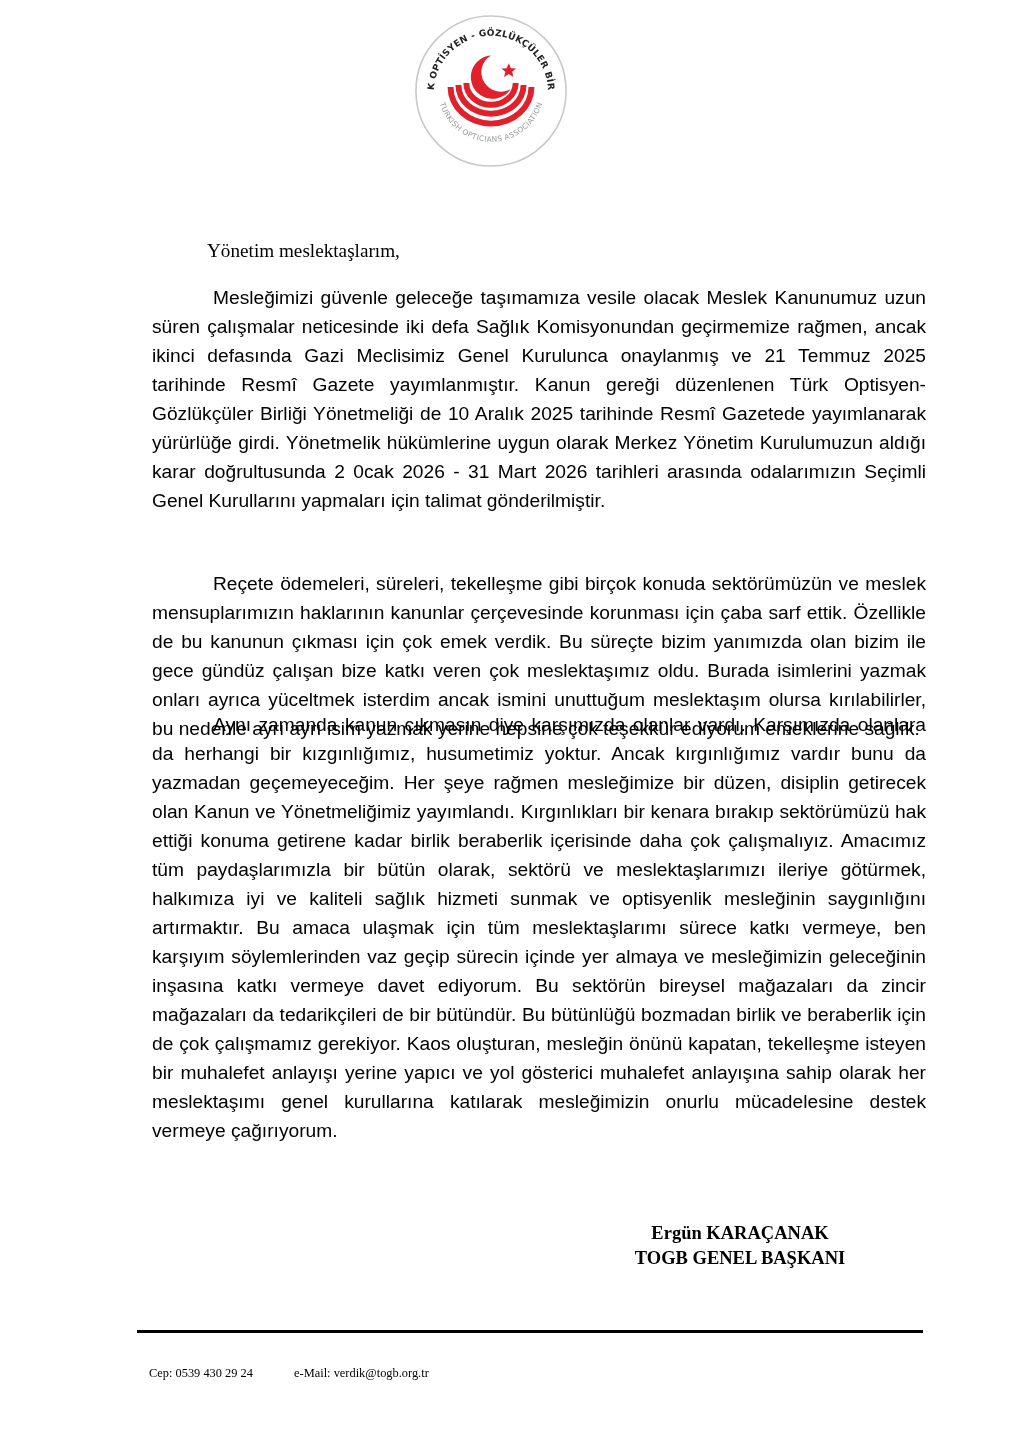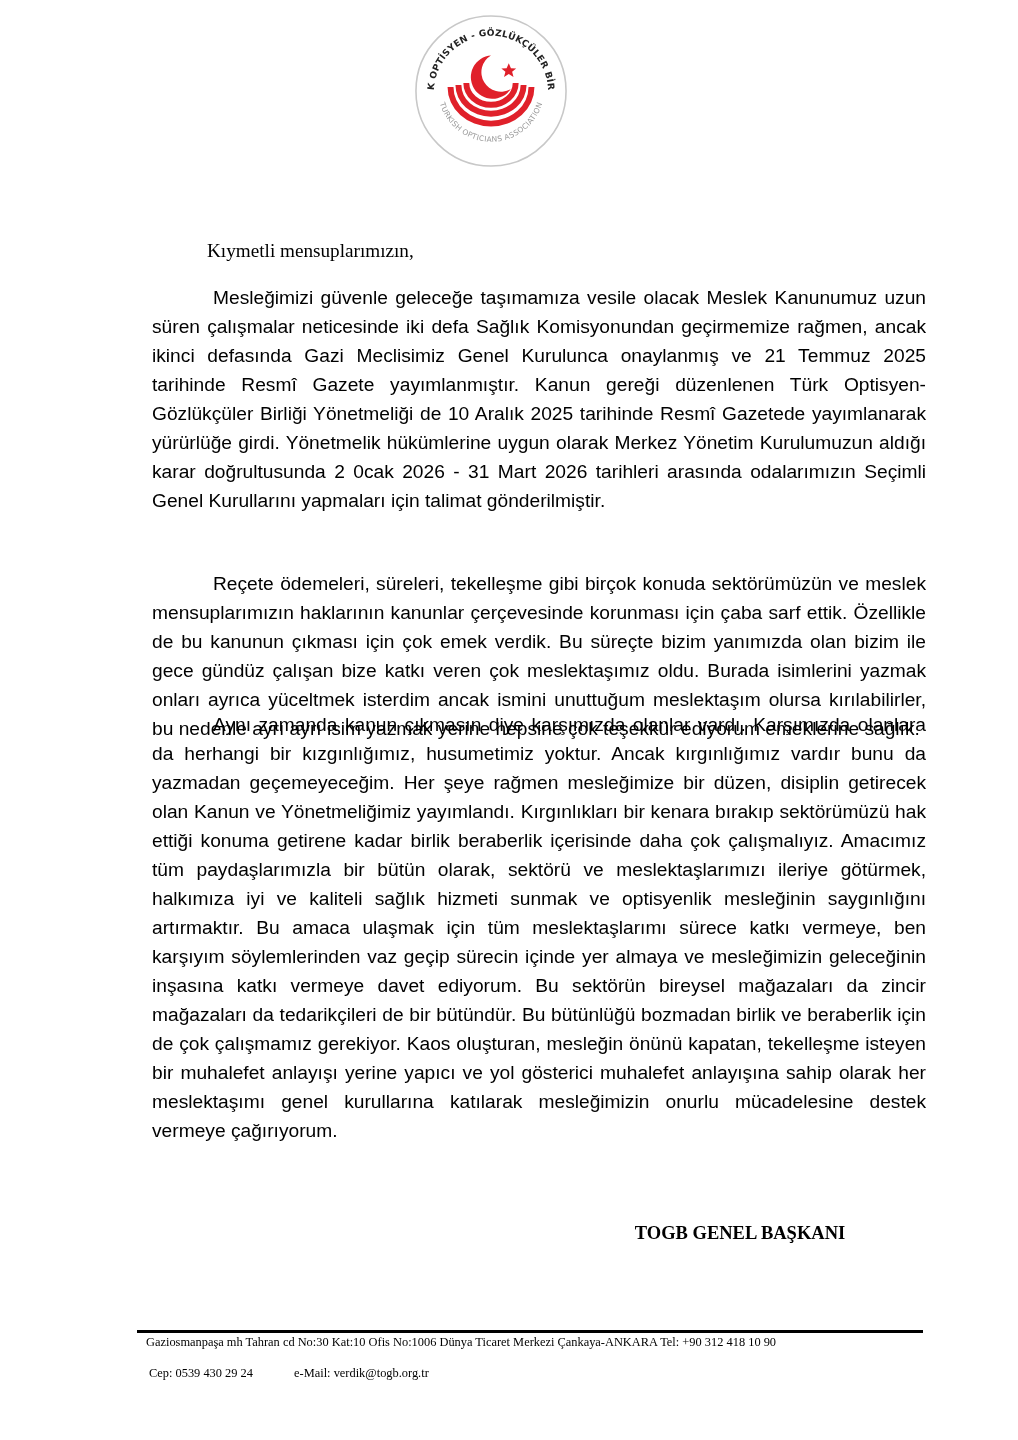--- a/index.html
+++ b/index.html
@@ -55,36 +55,36 @@
     <g>
       <path d="M 36 76 A 44 40 0 0 0 124 76 L 118 76 A 38 34 0 0 1 42 76 Z" fill="#e0202a"></path>
       <path d="M 44 74 A 36 32 0 0 0 116 74 L 110 74 A 30 26 0 0 1 50 74 Z" fill="#e0202a"></path>
       <path d="M 52 72 A 28 25 0 0 0 108 72 L 102 72 A 22 19 0 0 1 58 72 Z" fill="#e0202a"></path>
       <path d="M 80 44 A 22 22 0 1 0 100 78 A 17 17 0 1 1 80 44 Z" fill="#e0202a"></path>
       <polygon points="98,52 100.2,57 105.5,57.3 101.4,60.6 102.8,65.8 98,62.9 93.2,65.8 94.6,60.6 90.5,57.3 95.8,57" fill="#e0202a"></polygon>
     </g>
   </svg>
 
 
-  <div class="salutation">Kıymetli mensuplarımızın,</div>
+  <div class="salutation">Yönetim meslektaşlarım,</div>
 
   <div class="body-text" id="p1">
       <p class="para">Mesleğimizi güvenle geleceğe taşımamıza vesile olacak Meslek Kanunumuz uzun süren çalışmalar neticesinde iki defa Sağlık Komisyonundan geçirmemize rağmen, ancak ikinci defasında Gazi Meclisimiz Genel Kurulunca onaylanmış ve 21 Temmuz 2025 tarihinde Resmî Gazete yayımlanmıştır. Kanun gereği düzenlenen Türk Optisyen-Gözlükçüler Birliği Yönetmeliği de 10 Aralık 2025 tarihinde Resmî Gazetede yayımlanarak yürürlüğe girdi.  Yönetmelik hükümlerine uygun olarak Merkez Yönetim Kurulumuzun aldığı karar doğrultusunda 2 0cak 2026 - 31 Mart 2026 tarihleri arasında odalarımızın Seçimli Genel Kurullarını yapmaları için talimat gönderilmiştir.</p>
     </div>
   <div class="body-text" id="p2">
       <p class="para">Reçete ödemeleri, süreleri, tekelleşme gibi birçok konuda sektörümüzün ve meslek mensuplarımızın haklarının kanunlar çerçevesinde korunması için çaba sarf ettik. Özellikle de bu kanunun çıkması için çok emek verdik. Bu süreçte bizim yanımızda olan bizim ile gece gündüz çalışan bize katkı veren çok meslektaşımız oldu. Burada isimlerini yazmak onları ayrıca yüceltmek isterdim ancak ismini unuttuğum meslektaşım olursa kırılabilirler, bu nedenle ayrı ayrı isim yazmak yerine hepsine çok teşekkür ediyorum emeklerine sağlık.</p>
     </div>
   <div class="body-text" id="p3">
       <p class="para">Aynı zamanda kanun çıkmasın diye karşımızda olanlar vardı. Karşımızda olanlara da herhangi bir kızgınlığımız, husumetimiz yoktur. Ancak kırgınlığımız vardır bunu da yazmadan geçemeyeceğim. Her şeye rağmen mesleğimize bir düzen, disiplin getirecek olan Kanun ve Yönetmeliğimiz yayımlandı. Kırgınlıkları bir kenara bırakıp sektörümüzü hak ettiği konuma getirene kadar birlik beraberlik içerisinde daha çok çalışmalıyız. Amacımız tüm paydaşlarımızla bir bütün olarak, sektörü ve meslektaşlarımızı ileriye götürmek, halkımıza iyi ve kaliteli sağlık hizmeti sunmak ve optisyenlik mesleğinin saygınlığını artırmaktır. Bu amaca ulaşmak için tüm meslektaşlarımı sürece katkı vermeye, ben karşıyım söylemlerinden vaz geçip sürecin içinde yer almaya ve mesleğimizin geleceğinin inşasına katkı vermeye davet ediyorum. Bu sektörün bireysel mağazaları da zincir mağazaları da tedarikçileri de bir bütündür. Bu bütünlüğü bozmadan birlik ve beraberlik için de çok çalışmamız gerekiyor. Kaos oluşturan, mesleğin önünü kapatan, tekelleşme isteyen bir muhalefet anlayışı yerine yapıcı ve yol gösterici muhalefet anlayışına sahip olarak her meslektaşımı genel kurullarına katılarak mesleğimizin onurlu mücadelesine destek vermeye çağırıyorum.</p>
     </div>
 
   <div class="signature">
+    <div>Ergün KARAÇANAK</div>
     <div>TOGB GENEL BAŞKANI</div>
   </div>
 
   <div class="footer-rule"></div>
-  <div class="footer-line1">Gaziosmanpaşa mh Tahran cd No:30 Kat:10 Ofis No:1006 Dünya Ticaret Merkezi Çankaya-ANKARA Tel: +90 312 418 10 90</div>
   <div class="footer-line2">
     <span>Cep: 0539 430 29 24</span>
     <span class="email">e-Mail: verdik@togb.org.tr</span>
   </div>
 
 </div>
 
 </body></html>

